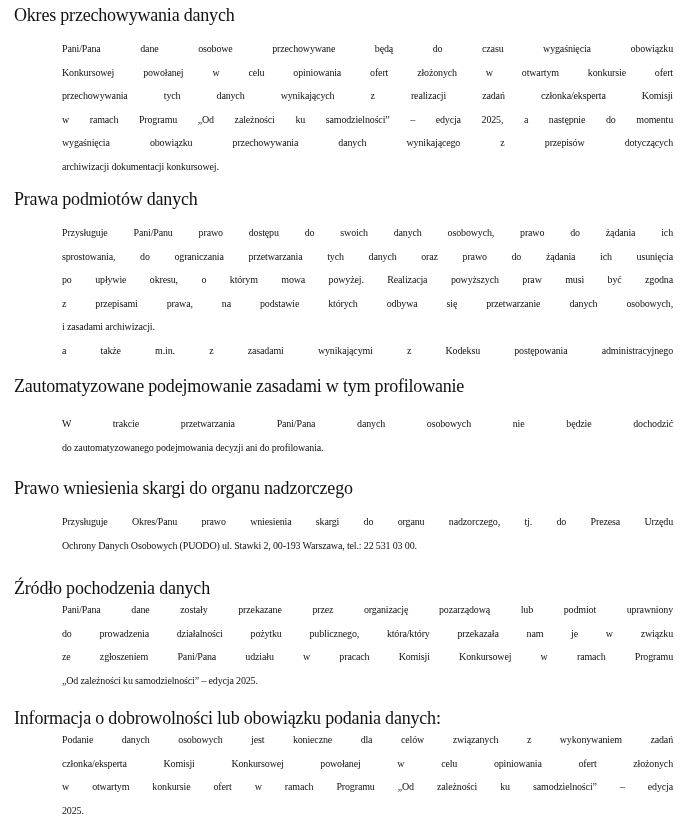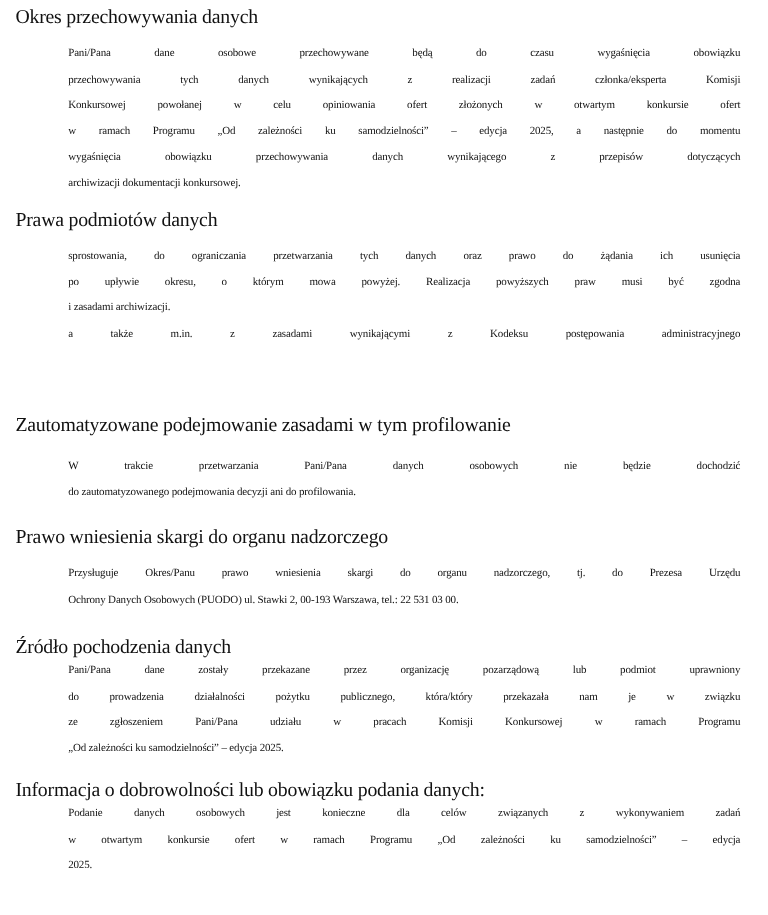--- a/index.html
+++ b/index.html
@@ -18,31 +18,33 @@
     letter-spacing: -0.15px; overflow: visible; font-family: Liberation Serif, serif;
   }
   .line.last { text-align-last: left; }
 </style>
 </head>
 <body>
 
 <div class="heading" style="top:6px;">Okres przechowywania danych</div>
 <div class="para" style="top:37px;">
   <div class="line" style="white-space: normal;">Pani/Pana dane osobowe przechowywane będą do czasu wygaśnięcia obowiązku</div>
+  <div class="line" style="white-space: normal;">Konkursowej powołanej w celu opiniowania ofert złożonych w otwartym konkursie ofert</div>
   <div class="line" style="white-space: normal;">przechowywania tych danych wynikających z realizacji zadań członka/eksperta Komisji</div>
-  <div class="line" style="white-space: normal;">Konkursowej powołanej w celu opiniowania ofert złożonych w otwartym konkursie ofert</div>
   <div class="line" style="white-space: normal;">w ramach Programu „Od zależności ku samodzielności” – edycja 2025, a następnie do momentu</div>
   <div class="line" style="white-space: normal;">wygaśnięcia obowiązku przechowywania danych wynikającego z przepisów dotyczących</div>
   <div class="line last">archiwizacji dokumentacji konkursowej.</div>
 </div>
 
 <div class="heading" style="top:190px;">Prawa podmiotów danych</div>
 <div class="para" style="top:221px;">
+  <div class="line" style="white-space: normal;">Przysługuje Pani/Panu prawo dostępu do swoich danych osobowych, prawo do żądania ich</div>
   <div class="line" style="white-space: normal;">sprostowania, do ograniczania przetwarzania tych danych oraz prawo do żądania ich usunięcia</div>
   <div class="line" style="white-space: normal;">po upływie okresu, o którym mowa powyżej. Realizacja powyższych praw musi być zgodna</div>
+  <div class="line" style="white-space: normal;">z przepisami prawa, na podstawie których odbywa się przetwarzanie danych osobowych,</div>
   <div class="line last">i zasadami archiwizacji.</div>
   <div class="line" style="white-space: normal;">a także m.in. z zasadami wynikającymi z Kodeksu postępowania administracyjnego</div>
 </div>
 
 <div class="heading" style="top:377px;">Zautomatyzowane podejmowanie zasadami w tym profilowanie</div>
 <div class="para" style="top:412px;">
   <div class="line" style="white-space: normal;">W trakcie przetwarzania Pani/Pana danych osobowych nie będzie dochodzić</div>
   <div class="line last">do zautomatyzowanego podejmowania decyzji ani do profilowania.</div>
 </div>
 
@@ -56,15 +58,16 @@
 <div class="para" style="top:598px;">
   <div class="line" style="white-space: normal;">Pani/Pana dane zostały przekazane przez organizację pozarządową lub podmiot uprawniony</div>
   <div class="line" style="white-space: normal;">do prowadzenia działalności pożytku publicznego, która/który przekazała nam je w związku</div>
   <div class="line" style="white-space: normal;">ze zgłoszeniem Pani/Pana udziału w pracach Komisji Konkursowej w ramach Programu</div>
   <div class="line last">„Od zależności ku samodzielności” – edycja 2025.</div>
 </div>
 
 <div class="heading" style="top:709px;"> Informacja o dobrowolności lub obowiązku podania danych:</div>
 <div class="para" style="top:728px;">
   <div class="line" style="white-space: normal;">Podanie danych osobowych jest konieczne dla celów związanych z wykonywaniem zadań</div>
+  <div class="line" style="white-space: normal;">członka/eksperta Komisji Konkursowej powołanej w celu opiniowania ofert złożonych</div>
   <div class="line" style="white-space: normal;">w otwartym konkursie ofert w ramach Programu „Od zależności ku samodzielności” – edycja</div>
   <div class="line last">2025.</div>
 </div>
 
 </body></html>

